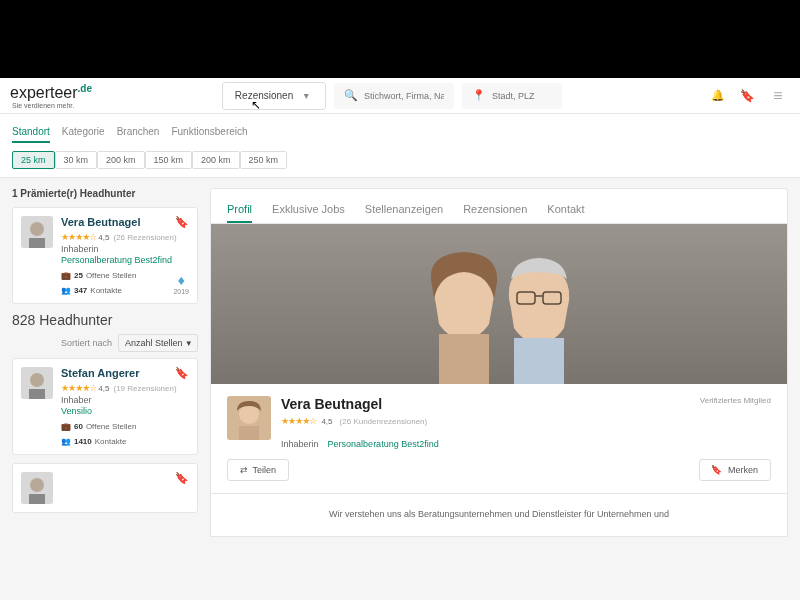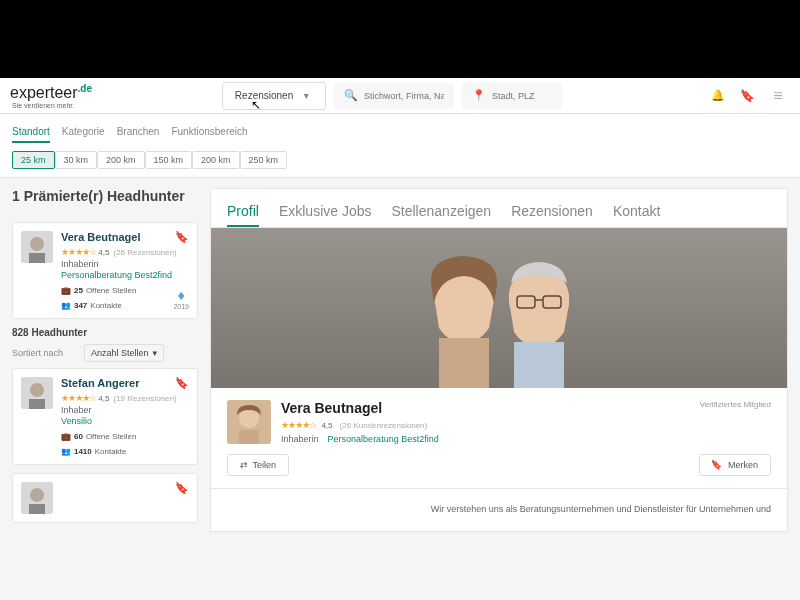--- a/index.html
+++ b/index.html
@@ -19,57 +19,57 @@
 .filterbar{background:#fff;padding:8px 12px;border-bottom:1px solid #e5e5e5}
 .filter-tabs{display:flex;gap:12px;margin-bottom:8px}
 .filter-tab{font-size:10px;color:#888;padding:4px 0;cursor:pointer}
 .filter-tab.active{color:#0a8a6e;border-bottom:2px solid #0a8a6e}
 .distance-chips{display:flex;}
 .chip{padding:3px 8px;border:1px solid #ddd;border-radius:2px;font-size:9px;color:#666;background:#fff;cursor:pointer}
 .chip.active{background:#e8f0ee;border-color:#0a8a6e;color:#0a8a6e}
 .content{display:flex;gap:12px;padding:10px 12px;height:calc(100% - 90px);overflow:hidden}
 .left{width:186px;flex-shrink:0;overflow-y:auto}
 .right{flex:1;overflow-y:auto}
-.section-title{font-size:14px;color:#444;margin-bottom:18px;font-weight:bold}
+.section-title{font-size:10px;color:#444;margin-bottom:8px;font-weight:bold}
 .card{background:#fff;border:1px solid #e5e5e5;border-radius:3px;padding:8px;margin-bottom:8px;position:relative}
 .card-head{display:flex;gap:8px}
 .avatar{width:32px;height:32px;border-radius:3px;background:#ddd;flex-shrink:0;display:flex;align-items:center;justify-content:center;overflow:hidden}
 .avatar svg{width:100%;height:100%}
 .card-body{flex:1}
 .name{font-size:11px;font-weight:bold;color:#1a4a5a;margin-bottom:2px}
 .stars{color:#f5a623;font-size:9px;letter-spacing:-1px}
 .rating-text{font-size:8px;color:#666;margin-left:2px}
 .reviews{font-size:8px;color:#aaa;margin-left:4px}
 .role{font-size:9px;color:#666;margin-top:2px}
 .company{font-size:9px;color:#0a8a6e;margin-top:1px}
 .bookmark{position:absolute;top:8px;right:8px;color:#ccc;cursor:pointer}
 .stats{display:flex;gap:10px;margin-top:6px;font-size:8px;color:#666}
 .stat{display:flex;align-items:center;gap:3px}
 .stat b{color:#333}
 .diamond{position:absolute;bottom:8px;right:8px;text-align:center}
 .diamond-icon{color:#4aa8d8;font-size:14px}
 .diamond-year{font-size:7px;color:#888}
-.count-title{font-size:10px;color:#444;margin:8px 0 6px;font-weight:bold}
-.sort-row{display:flex;align-items:center;gap:21px;font-size:9px;color:#888;margin-bottom:6px}
+.count-title{font-size:14px;color:#444;margin:8px 0 6px;font-weight:normal}
+.sort-row{display:flex;align-items:center;justify-content:flex-end;gap:6px;font-size:9px;color:#888;margin-bottom:6px}
 .sort-select{border:1px solid #ddd;padding:3px 6px;border-radius:2px;font-size:9px;color:#444;display:flex;align-items:center;gap:4px}
 .profile-tabs{background:#fff;border:1px solid #e5e5e5;border-radius:3px 3px 0 0;display:flex;gap:20px;padding:8px 16px 0}
-.ptab{font-size:14px;color:#888;padding:6px 0;cursor:pointer}
+.ptab{font-size:11px;color:#888;padding:6px 0;cursor:pointer}
 .ptab.active{color:#0a8a6e;border-bottom:2px solid #0a8a6e}
 .hero{background:linear-gradient(180deg,#9a948e 0%,#7a746e 100%);height:160px;border-left:1px solid #e5e5e5;border-right:1px solid #e5e5e5;display:flex;align-items:flex-end;justify-content:center;overflow:hidden}
 .profile-card{background:#fff;border:1px solid #e5e5e5;border-top:none;padding:12px 16px}
 .profile-head{display:flex;gap:10px;align-items:flex-start}
 .pavatar{width:44px;height:44px;border-radius:3px;background:#ddd;overflow:hidden}
 .pname{font-size:14px;font-weight:bold;color:#222;margin-bottom:2px}
 .verified{font-size:8px;color:#999;margin-left:auto}
 .action-row{display:flex;gap:8px;margin-top:10px}
 .action-btn{display:flex;align-items:center;gap:5px;padding:5px 12px;border:1px solid #ddd;border-radius:3px;font-size:9px;color:#555;cursor:pointer;background:#fff}
 .action-btn.right-btn{margin-left:auto}
 .intro{background:#fff;border:1px solid #e5e5e5;border-top:none;padding:14px 16px}
 .intro h3{font-size:12px;color:#333;font-weight:normal;margin-bottom:10px}
-.intro p{font-size:9px;color:#666;line-height:1.5;text-align:right}
+.intro p{font-size:9px;color:#666;line-height:1.5;text-align:center}
 .cursor{position:absolute;top:20px;left:251px;font-size:12px;color:#000;pointer-events:none;z-index:10}
 </style>
 </head>
 <body>
 
 <div class="app">
   <div class="topbar">
     <div>
       <span class="logo"><span>experteer</span><sup>.de</sup></span>
       <div class="tagline">Sie verdienen mehr.</div>
@@ -241,21 +241,21 @@
                 <rect x="12" y="30" width="20" height="14" fill="#c8a888"></rect>
               </svg>
           </div>
           <div style="flex:1">
             <div class="pname">Vera Beutnagel</div>
             <div>
               <span class="stars">★★★★☆</span>
               <span class="rating-text">4,5</span>
               <span class="reviews">(26 Kundenrezensionen)</span>
             </div>
-            <div style="margin-top:2px">
+            <div style="margin-top:11px">
               <span class="role">Inhaberin</span>
               <span class="company" style="margin-left:6px">Personalberatung Best2find</span>
             </div>
           </div>
           <div class="verified">Verifiziertes Mitglied</div>
         </div>
         <div class="action-row">
           <div class="action-btn">
             <span>⇄</span>
             <span>Teilen</span>

